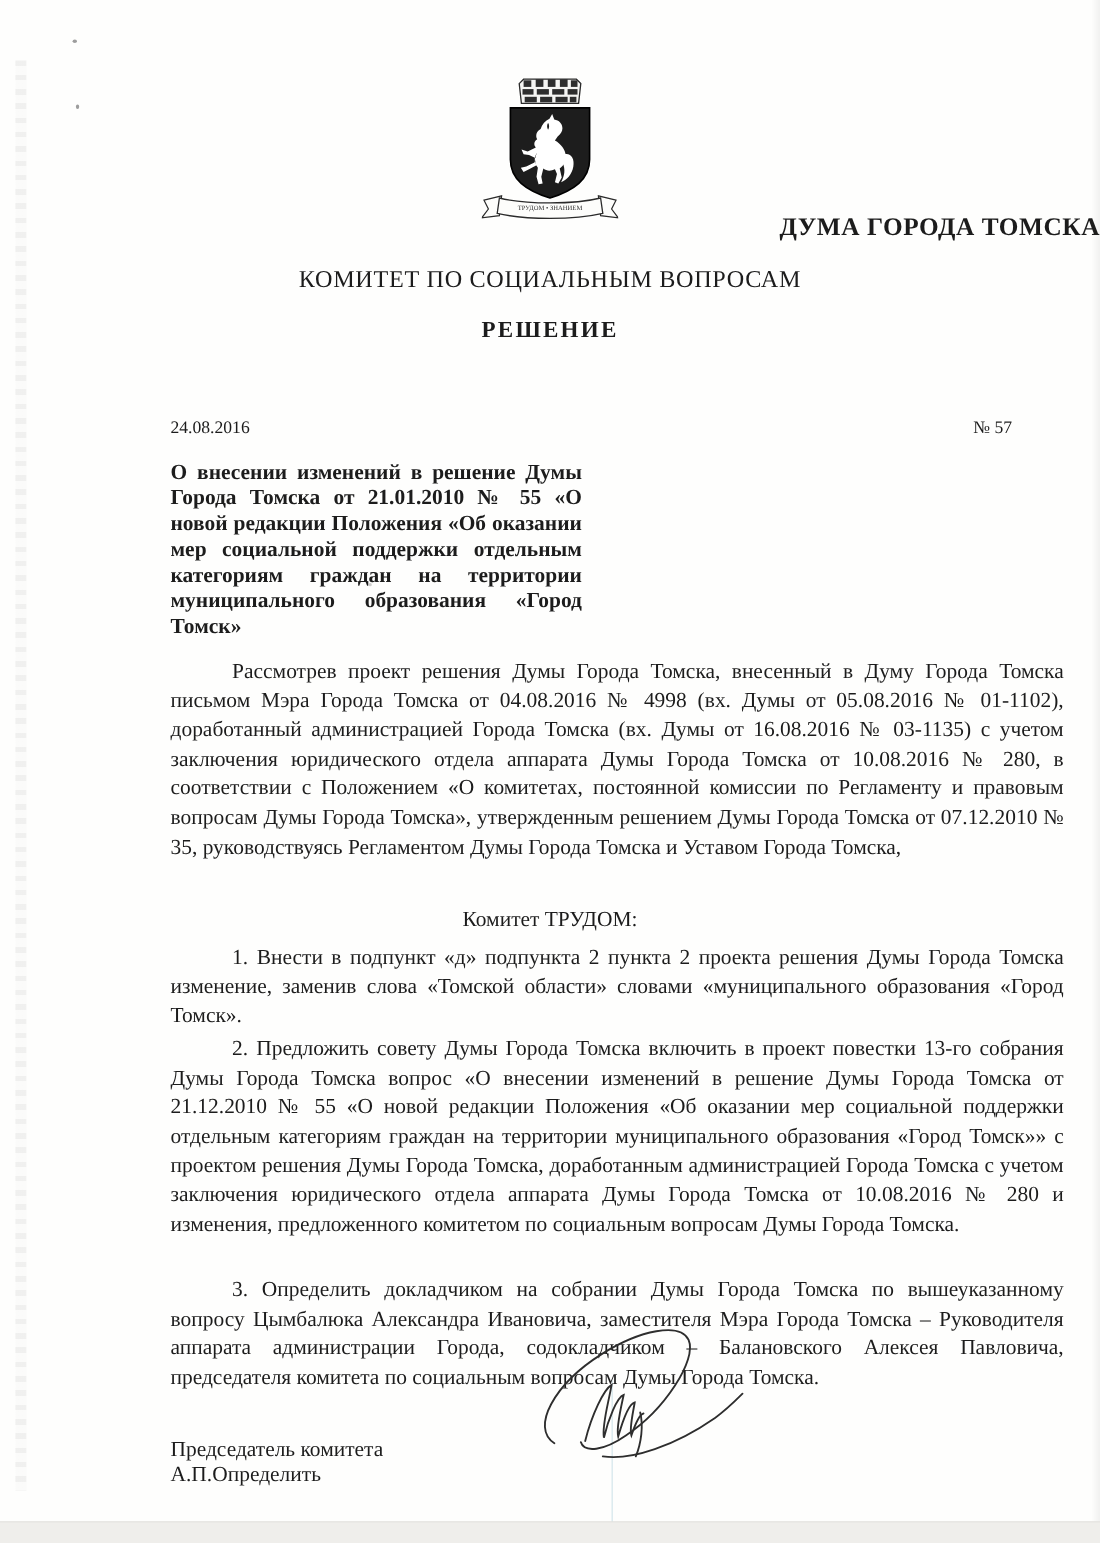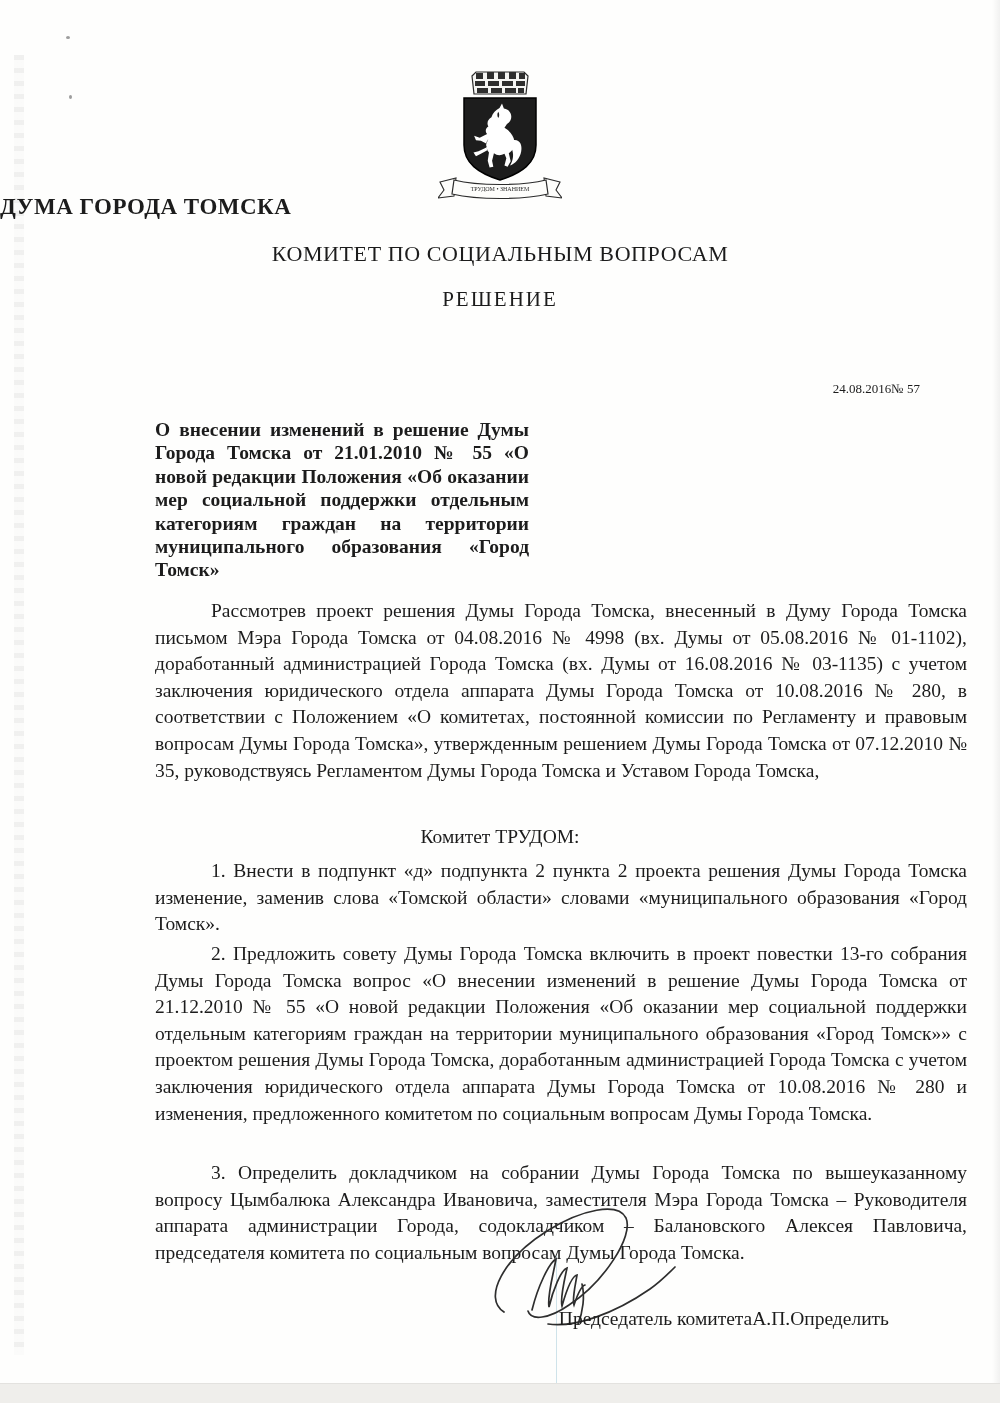--- a/index.html
+++ b/index.html
@@ -31,48 +31,48 @@
     position:absolute;left:556px;top:1255px;width:1px;height:128px;
     background:rgba(150,195,210,0.45);
   }
   .speck{position:absolute;background:rgba(40,40,40,0.45);border-radius:50%;}
 
   
   .emblem{position:absolute;left:0;top:66px;width:1000px;display:flex;flex-direction:column;align-items:center;}
   .emblem svg{display:block;}
 
   
-  .h-org{position:absolute;left:0;top:194px;width:1000px;text-align:left;
+  .h-org{position:absolute;left:0;top:194px;width:1000px;text-align:right;
     font-weight:bold;font-size:23px;letter-spacing:0.5px;}
   .h-committee{position:absolute;left:0;top:241px;width:1000px;text-align:center;
     font-weight:normal;font-size:22px;letter-spacing:0.6px;}
   .h-doctype{position:absolute;left:0;top:287px;width:1000px;text-align:center;
-    font-weight:normal;font-size:21px;letter-spacing:2px;}
+    font-weight:bold;font-size:21px;letter-spacing:2px;}
 
   
   .meta{position:absolute;left:155px;top:381px;width:765px;
-    display:flex;justify-content:flex-end;font-size:13px;}
+    display:flex;justify-content:space-between;font-size:16px;}
 
   
   .subject{position:absolute;left:155px;top:418px;width:374px;
     font-weight:bold;font-size:19.5px;line-height:23.4px;text-align:justify;}
 
   
   .body-par{position:absolute;left:155px;width:812px;font-size:19.5px;
     line-height:26.6px;text-align:justify;}
   .indent{text-indent:56px;}
   .preamble{top:598px;}
   .resolved{position:absolute;left:0;top:826px;width:1000px;text-align:center;font-size:19.5px;}
   .item-1{top:858px;}
   .item-2{top:941px;}
   .item-3{top:1160px;}
 
   
   .sig-row{position:absolute;left:155px;top:1308px;width:734px;
-    display:flex;justify-content:flex-end;font-size:19.5px;}
+    display:flex;justify-content:flex-start;font-size:19.5px;flex-direction:column;}
   .sig-scribble{position:absolute;left:452px;top:1200px;}
 </style>
 </head>
 <body>
 
 <div class="page">
 
   <div class="edge-noise-left"></div>
   <div class="edge-noise-right"></div>
   <div class="bottom-strip"></div>

